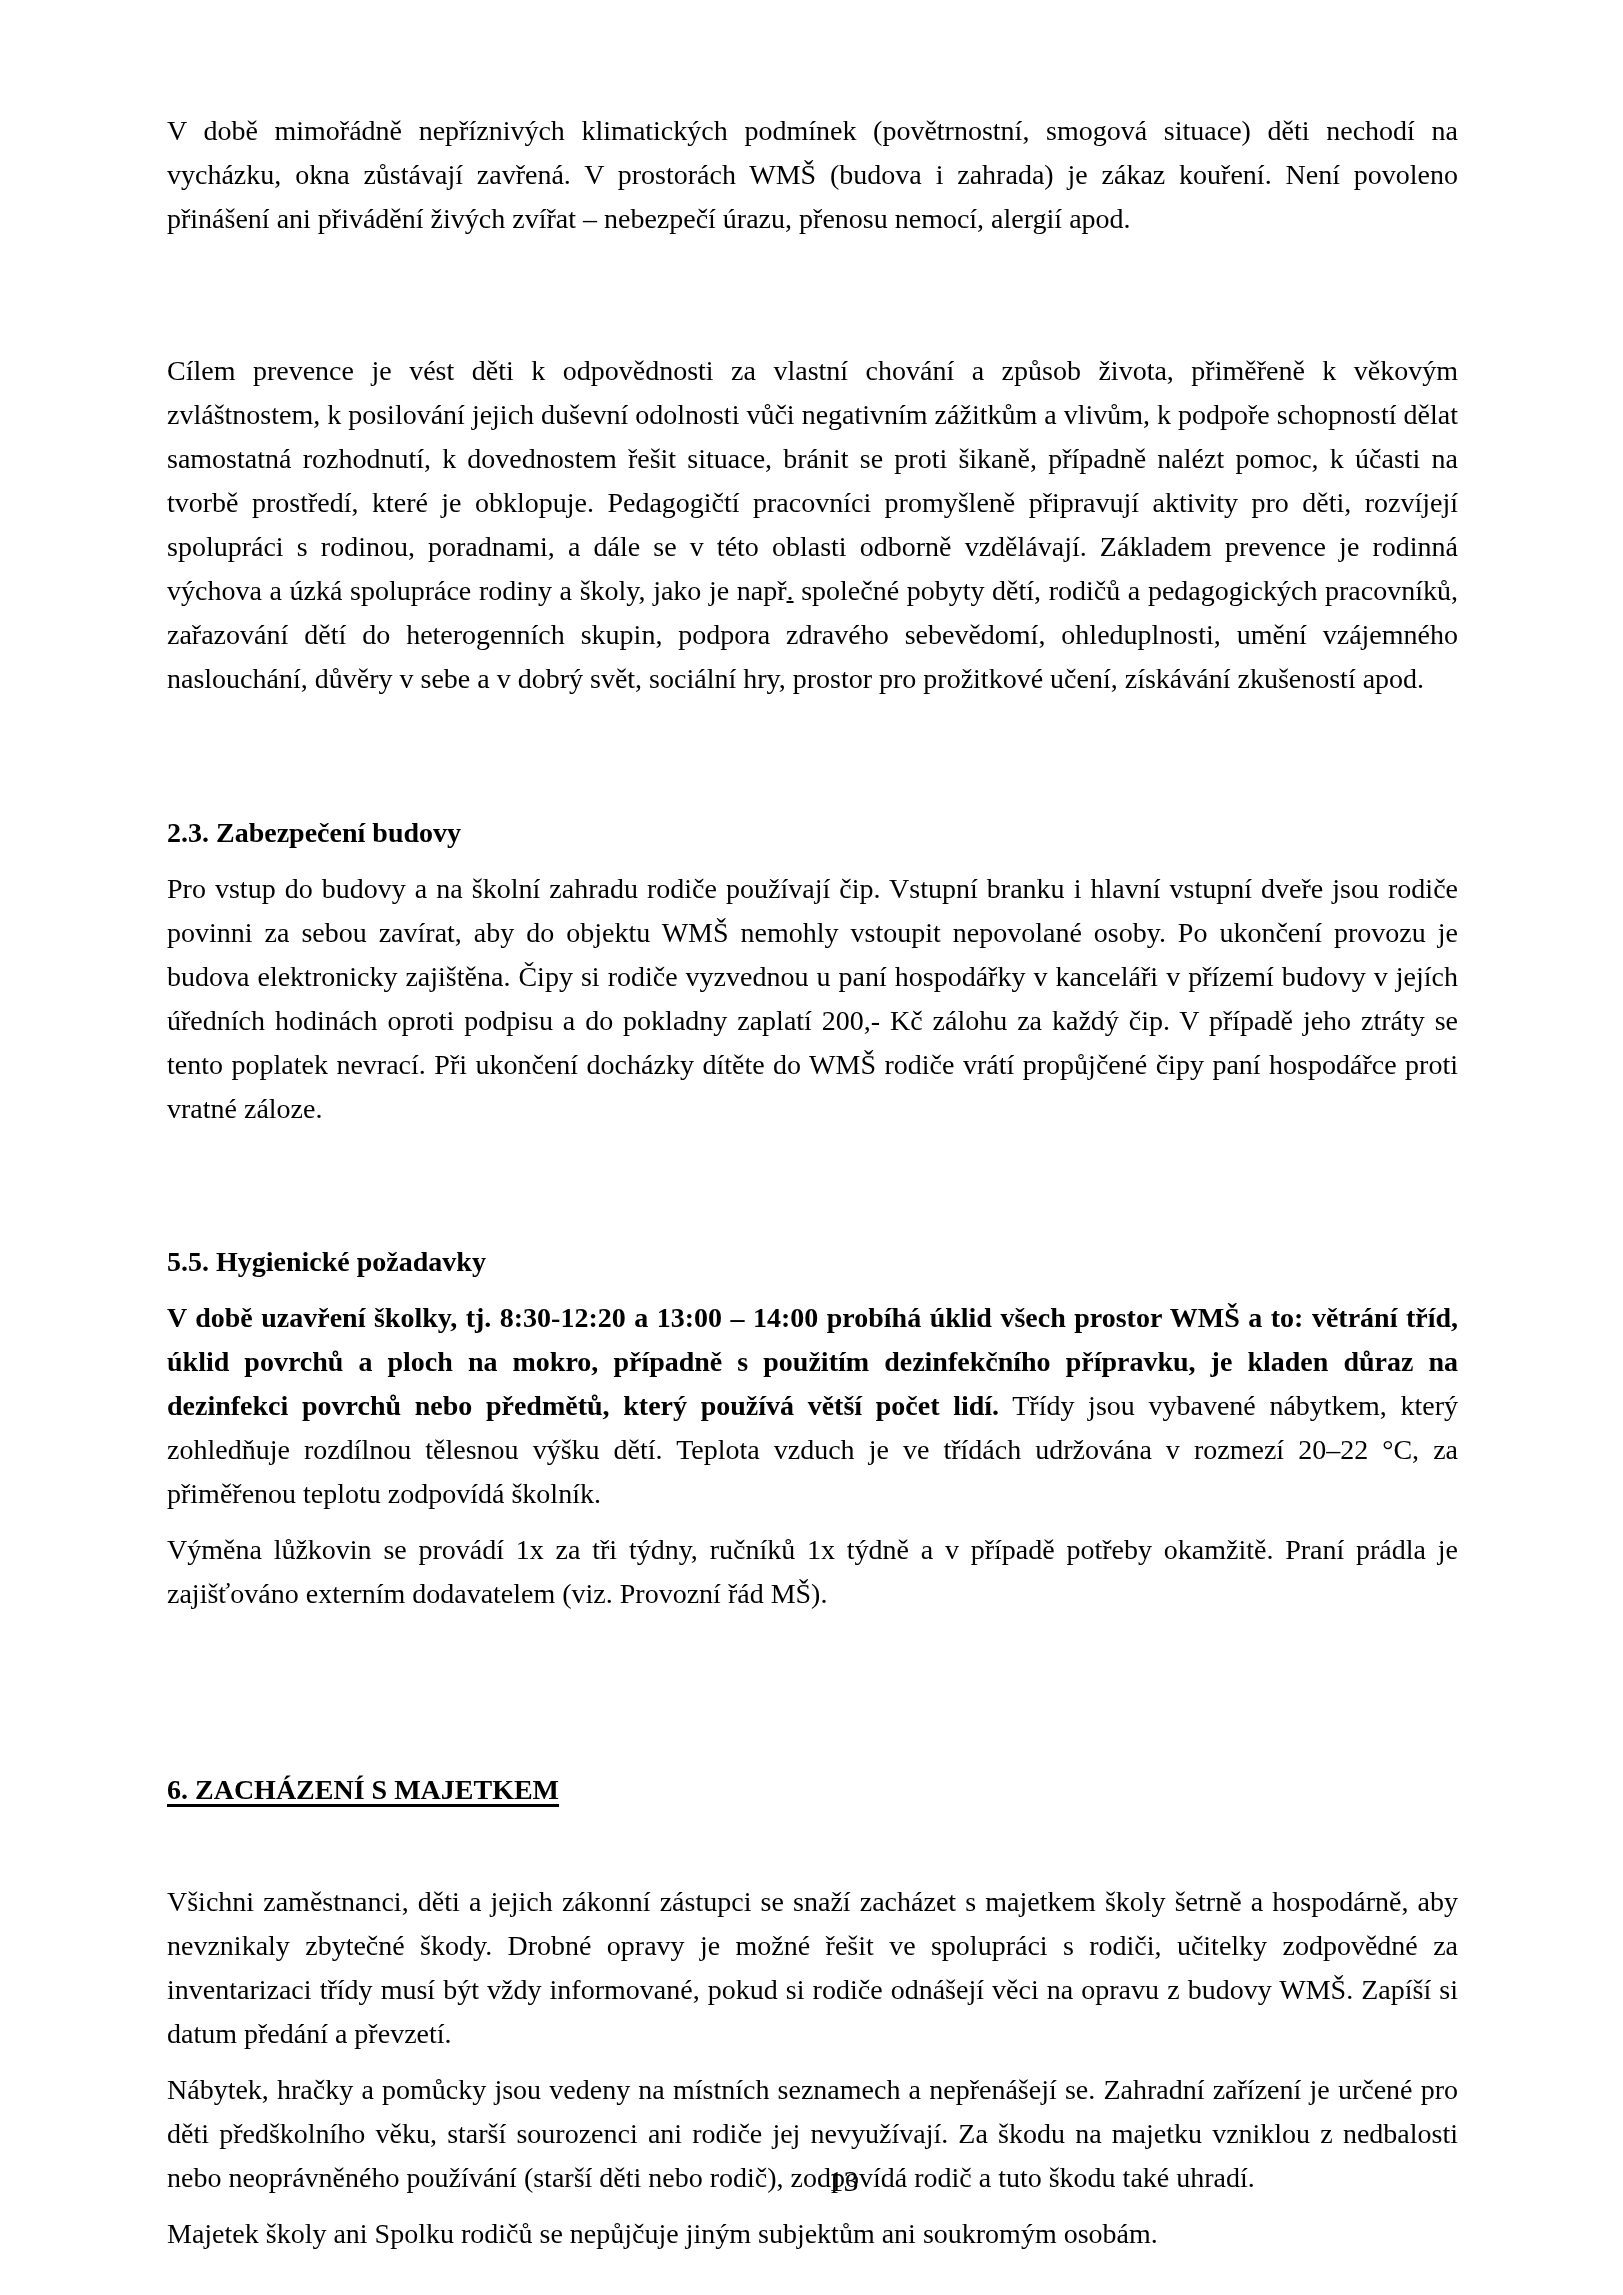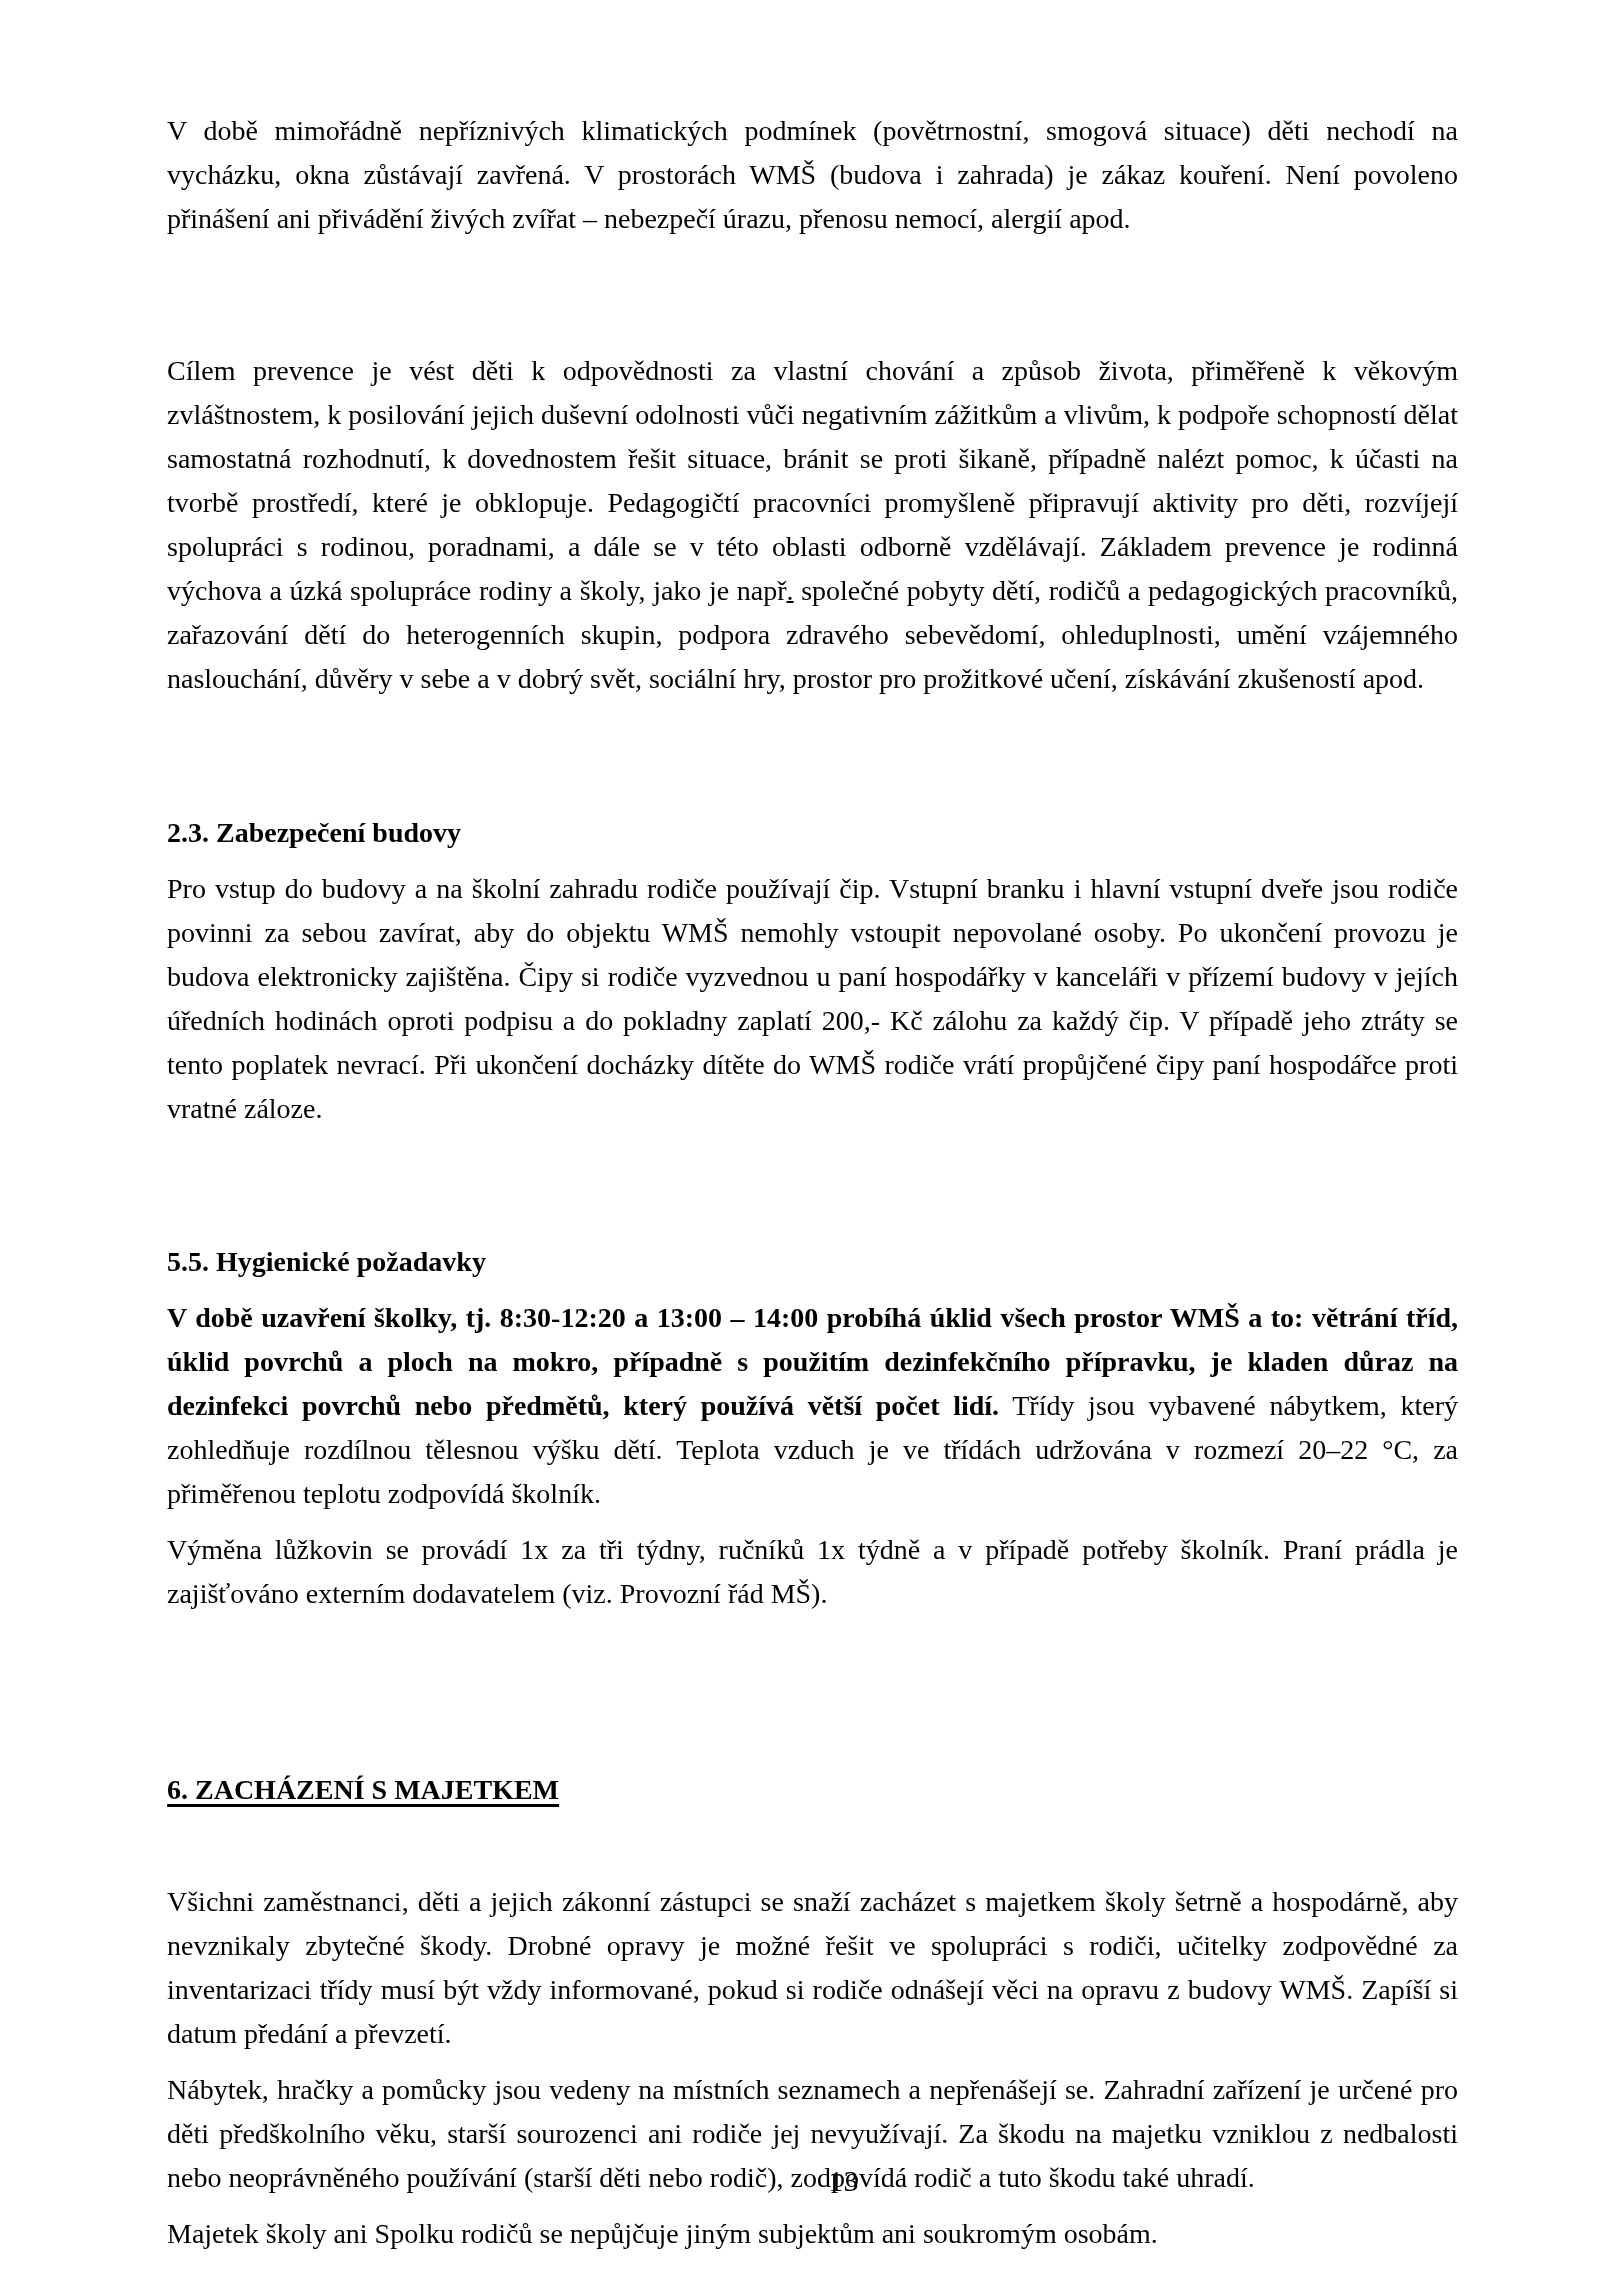--- a/index.html
+++ b/index.html
@@ -80,21 +80,21 @@
   <section>
     <h3>2.3. Zabezpečení budovy</h3>
     <p class="justify">Pro vstup do budovy a na školní zahradu rodiče používají čip. Vstupní branku i hlavní vstupní dveře jsou rodiče povinni za sebou zavírat, aby do objektu WMŠ nemohly vstoupit nepovolané osoby. Po ukončení provozu je budova elektronicky zajištěna. Čipy si rodiče vyzvednou u paní hospodářky v kanceláři v přízemí budovy v jejích úředních hodinách oproti podpisu a do pokladny zaplatí 200,- Kč zálohu za každý čip. V případě jeho ztráty se tento poplatek nevrací. Při ukončení docházky dítěte do WMŠ rodiče vrátí propůjčené čipy paní hospodářce proti vratné záloze.</p>
   </section>
 
   <div class="gap-3"></div>
 
   <section>
     <h3>5.5. Hygienické požadavky</h3>
     <p class="justify"><span class="bold">V době uzavření školky, tj. 8:30-12:20 a 13:00 – 14:00 probíhá úklid všech prostor WMŠ a to: větrání tříd, úklid povrchů a ploch na mokro, případně s použitím dezinfekčního přípravku, je kladen důraz na dezinfekci povrchů nebo předmětů, který používá větší počet lidí.</span><span> Třídy jsou vybavené nábytkem, který zohledňuje rozdílnou tělesnou výšku dětí. Teplota vzduch je ve třídách udržována v rozmezí 20–22 °C, za přiměřenou teplotu zodpovídá školník.</span></p>
-    <p class="justify">Výměna lůžkovin se provádí 1x za tři týdny, ručníků 1x týdně a v případě potřeby školník. Praní prádla je zajišťováno externím dodavatelem (viz. Provozní řád MŠ).</p>
+    <p class="justify">Výměna lůžkovin se provádí 1x za tři týdny, ručníků 1x týdně a v případě potřeby okamžitě. Praní prádla je zajišťováno externím dodavatelem (viz. Provozní řád MŠ).</p>
   </section>
 
   <div class="gap-4"></div>
 
   <section>
     <h2>6. ZACHÁZENÍ S MAJETKEM</h2>
     <div class="gap-5"></div>
     <p class="justify">Všichni zaměstnanci, děti a jejich zákonní zástupci se snaží zacházet s majetkem školy šetrně a hospodárně, aby nevznikaly zbytečné škody. Drobné opravy je možné řešit ve spolupráci s rodiči, učitelky zodpovědné za inventarizaci třídy musí být vždy informované, pokud si rodiče odnášejí věci na opravu z budovy WMŠ. Zapíší si datum předání a převzetí.</p>
     <p class="justify">Nábytek, hračky a pomůcky jsou vedeny na místních seznamech a nepřenášejí se. Zahradní zařízení je určené pro děti předškolního věku, starší sourozenci ani rodiče jej nevyužívají. Za škodu na majetku vzniklou z nedbalosti nebo neoprávněného používání (starší děti nebo rodič), zodpovídá rodič a tuto škodu také uhradí.</p>
     <p class="justify">Majetek školy ani Spolku rodičů se nepůjčuje jiným subjektům ani soukromým osobám.</p>

